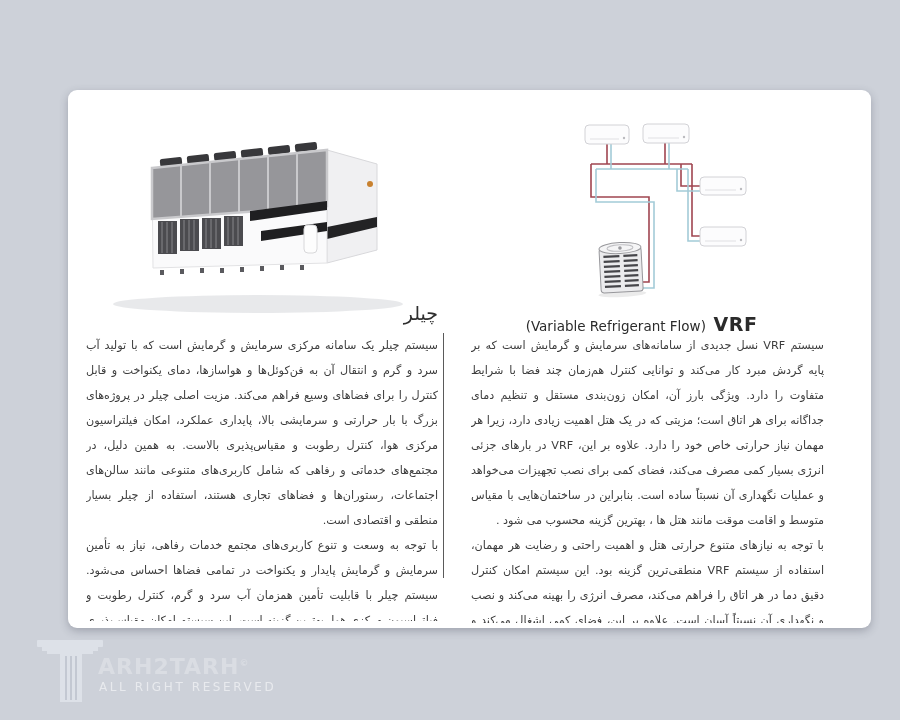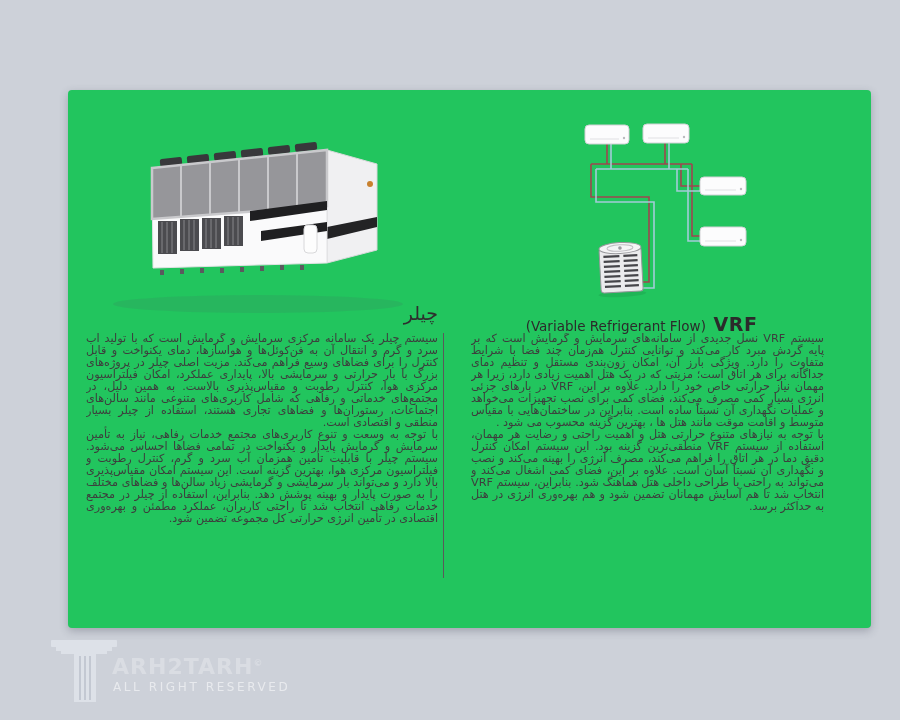--- a/index.html
+++ b/index.html
@@ -3,48 +3,48 @@
 <meta charset="utf-8">
 <style>
   html,body{margin:0;padding:0;}
   body{
     width:900px;height:720px;position:relative;overflow:hidden;
     background:#cdd1d9;
     font-family:"DejaVu Sans", sans-serif;
   }
   .card{
     position:absolute;left:68px;top:90px;width:803px;height:538px;
-    background:#22c55e;border-radius:4px;
+    background:#ffffff;border-radius:9px;
     box-shadow:0 3px 9px rgba(55,60,75,0.30);
   }
   .art{position:absolute;}
   .chiller-art{left:30px;top:32px;width:330px;height:200px;}
   .vrf-art{left:477px;top:12px;width:280px;height:200px;}
   .heading-fa{
     position:absolute;left:18px;top:212px;width:352px;height:28px;
     direction:rtl;text-align:right;font-size:19px;color:#2e2e2e;font-weight:400;margin:0;
   }
   .heading-en{
     position:absolute;left:397px;top:219px;width:353px;height:28px;
     text-align:center;color:#2b2b2b;margin:0;font-weight:400;
   }
   .heading-en .paren{font-size:13.5px;}
   .heading-en .abbr{font-size:19px;font-weight:600;letter-spacing:0.5px;}
   .divider{
     position:absolute;left:375px;top:243px;width:1px;height:245px;background:#5a5a5a;
   }
   .textcol{
     position:absolute;top:243px;direction:rtl;text-align:justify;
-    font-size:11.2px;line-height:12px;color:#3d3d3d;overflow:hidden;
+    font-size:11.2px;line-height:25px;color:#3d3d3d;overflow:hidden;
   }
   .textcol p{margin:0;padding:0;}
   .text-left{left:18px;width:352px;height:288px;}
   .text-right{left:397px;width:353px;height:290px;margin-left:6px;}
   .logo{
-    position:absolute;left:50px;top:636px;width:300px;height:74px;
+    position:absolute;left:36px;top:636px;width:300px;height:74px;
   }
   .logo .col-icon{position:absolute;left:0;top:2px;width:70px;height:64px;}
   .logo .brand-line{
     position:absolute;left:62px;top:18px;
     font-size:22px;font-weight:bold;color:#dadde3;letter-spacing:1px;white-space:nowrap;
   }
   .logo .brand-line sup{font-size:9px;color:#dadde3;}
   .logo .tagline{
     position:absolute;left:63px;top:44px;
     font-size:12px;color:rgba(255,255,255,0.55);letter-spacing:2.6px;white-space:nowrap;

